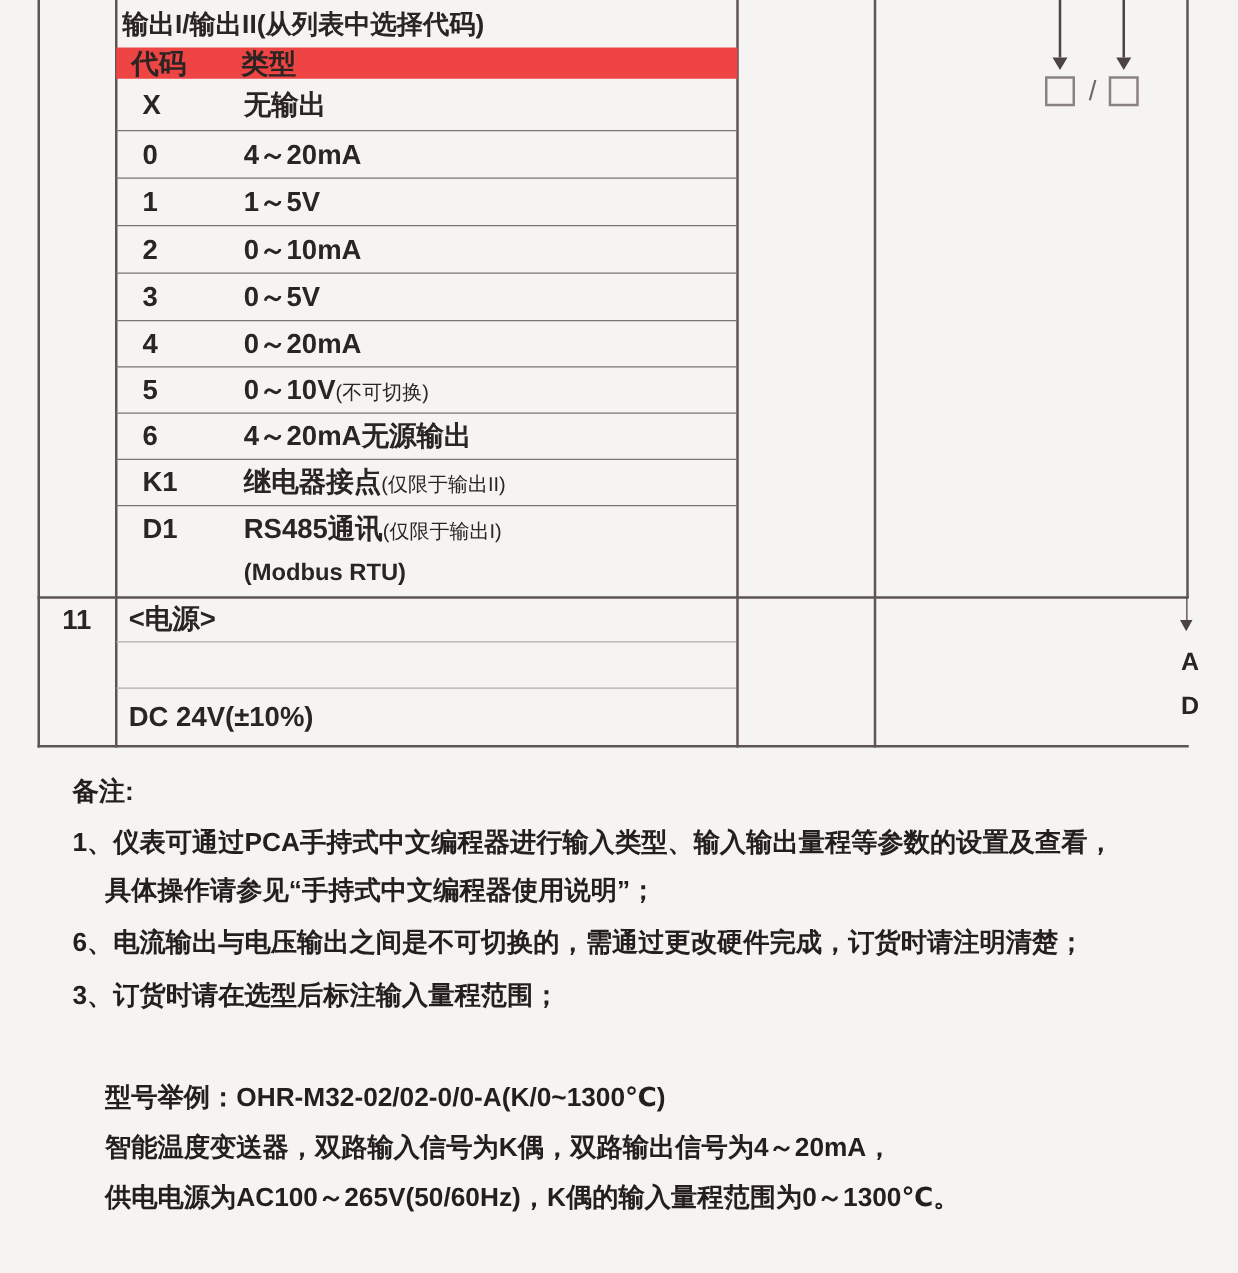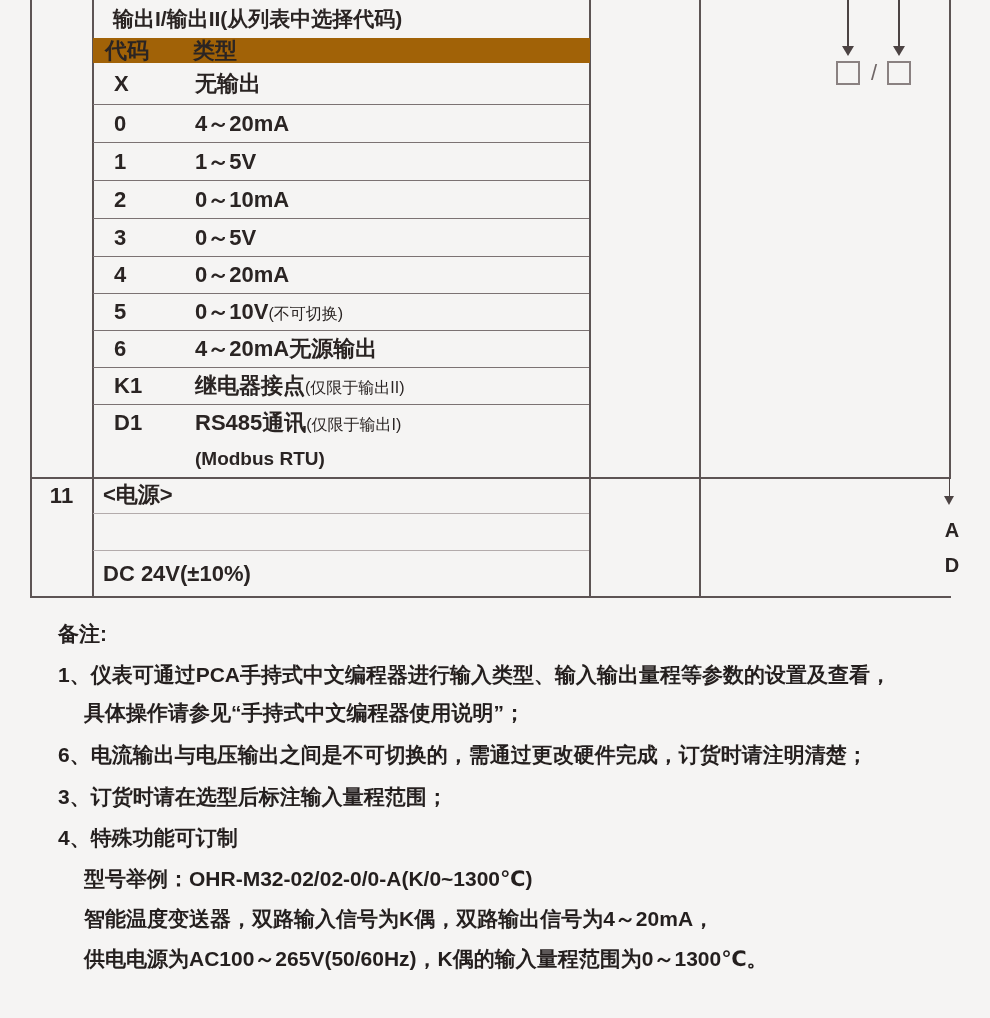--- a/index.html
+++ b/index.html
@@ -13,27 +13,27 @@
   }
   .page{position:absolute;left:0;top:0;width:990px;height:1018px;}
   .vline,.hline{position:absolute;background:#5d5454;}
   .vline{width:1.6px;}
   .hline{height:1.6px;}
   .hline.thin{height:1.4px;background:#7b7272;}
   .hline.light{height:1.2px;background:#b3abab;}
   .vline.heavy{width:2.2px;}
   .grayband{
     position:absolute;left:93px;top:38px;width:497px;height:25px;
-    background:#a16207;display:flex;align-items:center;
+    background:#ef4444;display:flex;align-items:center;
     font-size:22px;font-weight:600;
   }
   .grayband .bc{flex:0 0 88px;padding-left:12px;}
   .theader{
     position:absolute;left:93px;top:0;width:497px;height:38px;
-    display:flex;align-items:center;padding-left:20px;box-sizing:border-box;
+    display:flex;align-items:center;padding-left:5px;box-sizing:border-box;
     font-size:21px;font-weight:600;white-space:nowrap;
   }
   .trow{
     position:absolute;left:93px;width:497px;
     display:flex;align-items:center;
     font-size:22px;font-weight:600;white-space:nowrap;
   }
   .trow .code{flex:0 0 81px;padding-left:21px;}
   .trow .type{flex:1;}
   .small{font-size:16px;font-weight:400;}
@@ -167,18 +167,17 @@
   <div class="arrowline" style="left:948.5px;top:478px;height:19px"></div>
   <div class="arrowhead" style="left:944px;top:496px;border-left-width:5px;border-right-width:5px;border-top-width:9px"></div>
   <div class="adlabel" style="left:940px;top:519px">A</div>
   <div class="adlabel" style="left:940px;top:554px">D</div>
 
   <div class="note" style="left:30px;top:620px">备注:</div>
   <div class="note" style="left:30px;top:661px">1、仪表可通过PCA手持式中文编程器进行输入类型、输入输出量程等参数的设置及查看，</div>
   <div class="note" style="left:56px;top:699px">具体操作请参见“手持式中文编程器使用说明”；</div>
   <div class="note" style="left:30px;top:741px">6、电流输出与电压输出之间是不可切换的，需通过更改硬件完成，订货时请注明清楚；</div>
   <div class="note" style="left:30px;top:783px">3、订货时请在选型后标注输入量程范围；</div>
-  <div class="note" style="left:30px;top:824px">4、特殊功能可订制</div>
   <div class="note" style="left:56px;top:865px">型号举例：OHR-M32-02/02-0/0-A(K/0~1300℃)</div>
   <div class="note" style="left:56px;top:905px">智能温度变送器，双路输入信号为K偶，双路输出信号为4～20mA，</div>
   <div class="note" style="left:56px;top:945px">供电电源为AC100～265V(50/60Hz)，K偶的输入量程范围为0～1300℃。</div>
 
 </div>
 
 </body></html>

